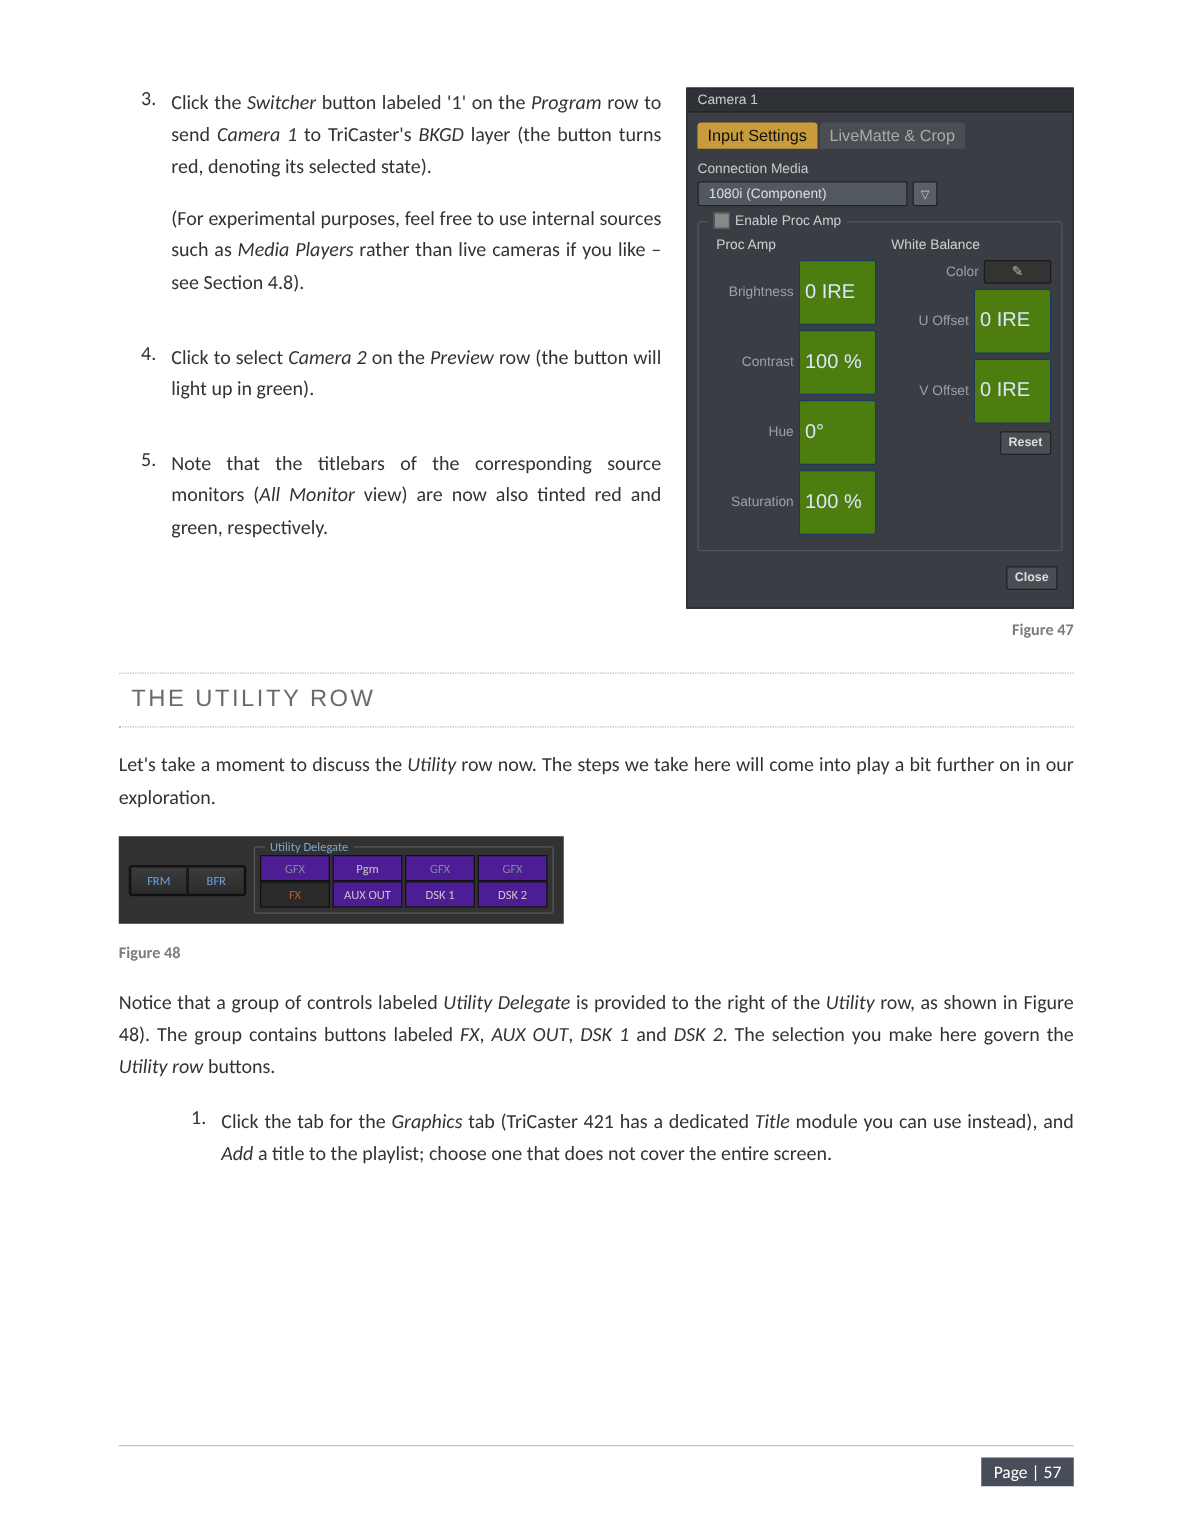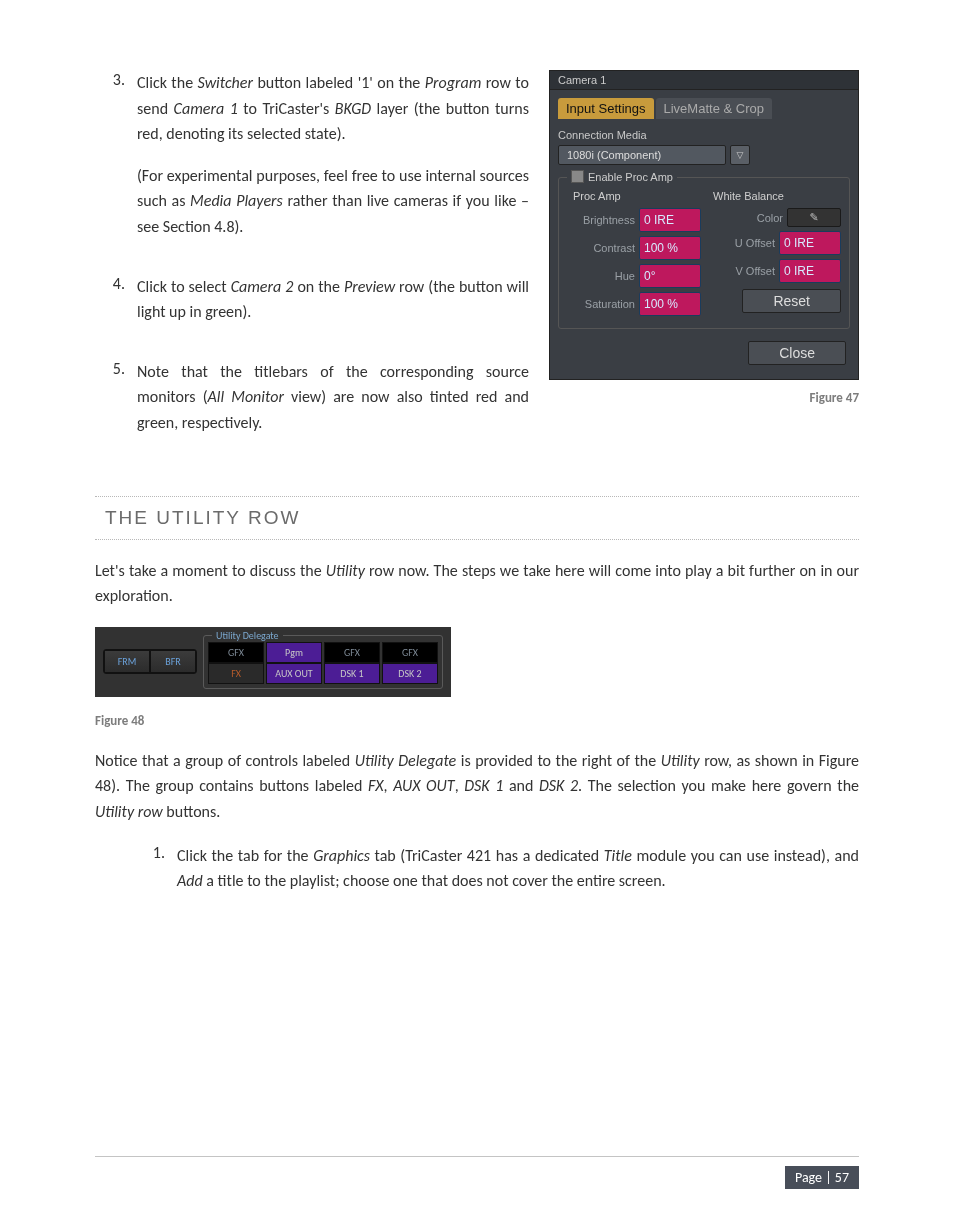--- a/index.html
+++ b/index.html
@@ -27,43 +27,43 @@
   .dd-box{background:#525860;border:1px solid #222;border-radius:2px;padding:3px 8px;font-size:11px;color:#ddd;width:150px;}
   .dd-arrow{width:18px;height:18px;background:#5a5f66;border:1px solid #222;border-radius:2px;margin-left:4px;display:flex;align-items:center;justify-content:center;color:#ccc;font-size:9px;}
   .grp{border:1px solid #555;border-radius:3px;padding:10px 8px 8px 8px;position:relative;margin-top:12px;}
   .grp-title{position:absolute;top:-8px;left:8px;background:#3a3e44;padding:0 4px;font-size:11px;color:#ccc;display:flex;align-items:center;gap:4px;}
   .chk{width:11px;height:11px;background:#888;border:1px solid #555;display:inline-block;}
   .proc-cols{display:flex;gap:6px;}
   .proc-col{flex:1;}
   .proc-head{color:#cfcfcf;font-size:11px;margin:2px 0 6px 6px;}
   .row{display:flex;align-items:center;justify-content:flex-end;gap:4px;margin-bottom:4px;}
   .row-label{color:#9aa0a6;font-size:11px;text-align:right;flex:1;}
-  .val-box{background:#be185d;border:1px solid #1a3c5c;border-radius:2px;padding:4px 4px;font-size:12px;color:#d7e9ff;width:52px;text-align:left;}
+  .val-box{background:#4d7c0f;border:1px solid #1a3c5c;border-radius:2px;padding:16px 4px;font-size:16px;color:#d7e9ff;width:52px;text-align:left;}
   .color-swatch{width:52px;height:17px;background:#333;border:1px solid #1a1a1a;border-radius:2px;display:flex;align-items:center;justify-content:center;}
   .eyedrop{color:#bbb;font-size:11px;}
-  .btn{background:#4a4e54;border:1px solid #222;border-radius:2px;padding:3px 30px;font-size:14px;color:#ddd;display:inline-block;}
+  .btn{background:#4a4e54;border:1px solid #222;border-radius:2px;padding:3px 6px;font-size:10px;color:#ddd;display:inline-block;font-weight:bold;}
   .btn-row{display:flex;justify-content:flex-end;margin-top:6px;}
   .close-row{display:flex;justify-content:flex-end;padding:12px 4px 6px 4px;}
   
   .dotted-top{border-top:1px dotted #b8b8b8;margin-top:26px;}
   .sec-head-row{display:flex;align-items:stretch;border-bottom:1px dotted #b8b8b8;flex-direction:column;}
   .sec-head-dotcol{width:6px;border-right:1px dotted #b8b8b8;}
   .sec-head{font-family:"Calibri Light","Segoe UI Light",Arial,sans-serif;letter-spacing:2px;font-size:19px;color:#6b6b6b;padding:10px 0 10px 10px;}
   .body-text{font-size:16px;line-height:1.6;color:#333;margin:18px 0;text-align:justify;}
   
   .ud{width:340px;background:#323232;padding:8px;margin:6px 0 2px 0;}
   .ud-inner{display:flex;gap:6px;align-items:center;}
   .ud-left{display:flex;flex-direction:row;background:linear-gradient(#3c3c3c,#2b2b2b);border:1px solid #111;border-radius:3px;}
   .ud-lbtn{width:44px;text-align:center;font-size:10px;color:#6aa0d8;padding:4px 0;border:1px solid #111;}
   .ud-grp{border:1px solid #5a5a5a;border-radius:3px;position:relative;padding:6px 4px 4px 4px;flex:1;}
   .ud-grp-title{position:absolute;top:-7px;left:8px;background:#323232;padding:0 4px;font-size:10px;color:#7aa6cc;}
   .ud-row{display:flex;gap:2px;}
   .ud-btn{flex:1;text-align:center;font-size:10px;padding:3px 0;border:1px solid #111;}
   .ud-btn.mid{background:#4c1d95;color:#c6c6c6;}
-  .ud-btn.gfx{background:#000000;color:#7e8a96;}
+  .ud-btn.gfx{background:#4c1d95;color:#7e8a96;}
   .ud-btn.fx{background:#2a2a2a;color:#b85c2b;}
   .fig-caption-left{font-size:13px;color:#7d7d7d;font-weight:600;margin:16px 0 20px 0;}
   ol.plain{list-style:none;padding:0 0 0 40px;margin:0;}
   ol.plain>li{display:flex;margin-bottom:14px;}
   .footer-line{border-top:1px solid #c4c4c4;position:absolute;left:95px;right:95px;bottom:70px;}
   .footer-pg{position:absolute;right:95px;bottom:38px;background:#484e59;color:#fff;font-size:14px;padding:3px 10px;margin-top:40px;}
 </style>
 </head>
 <body>
 

